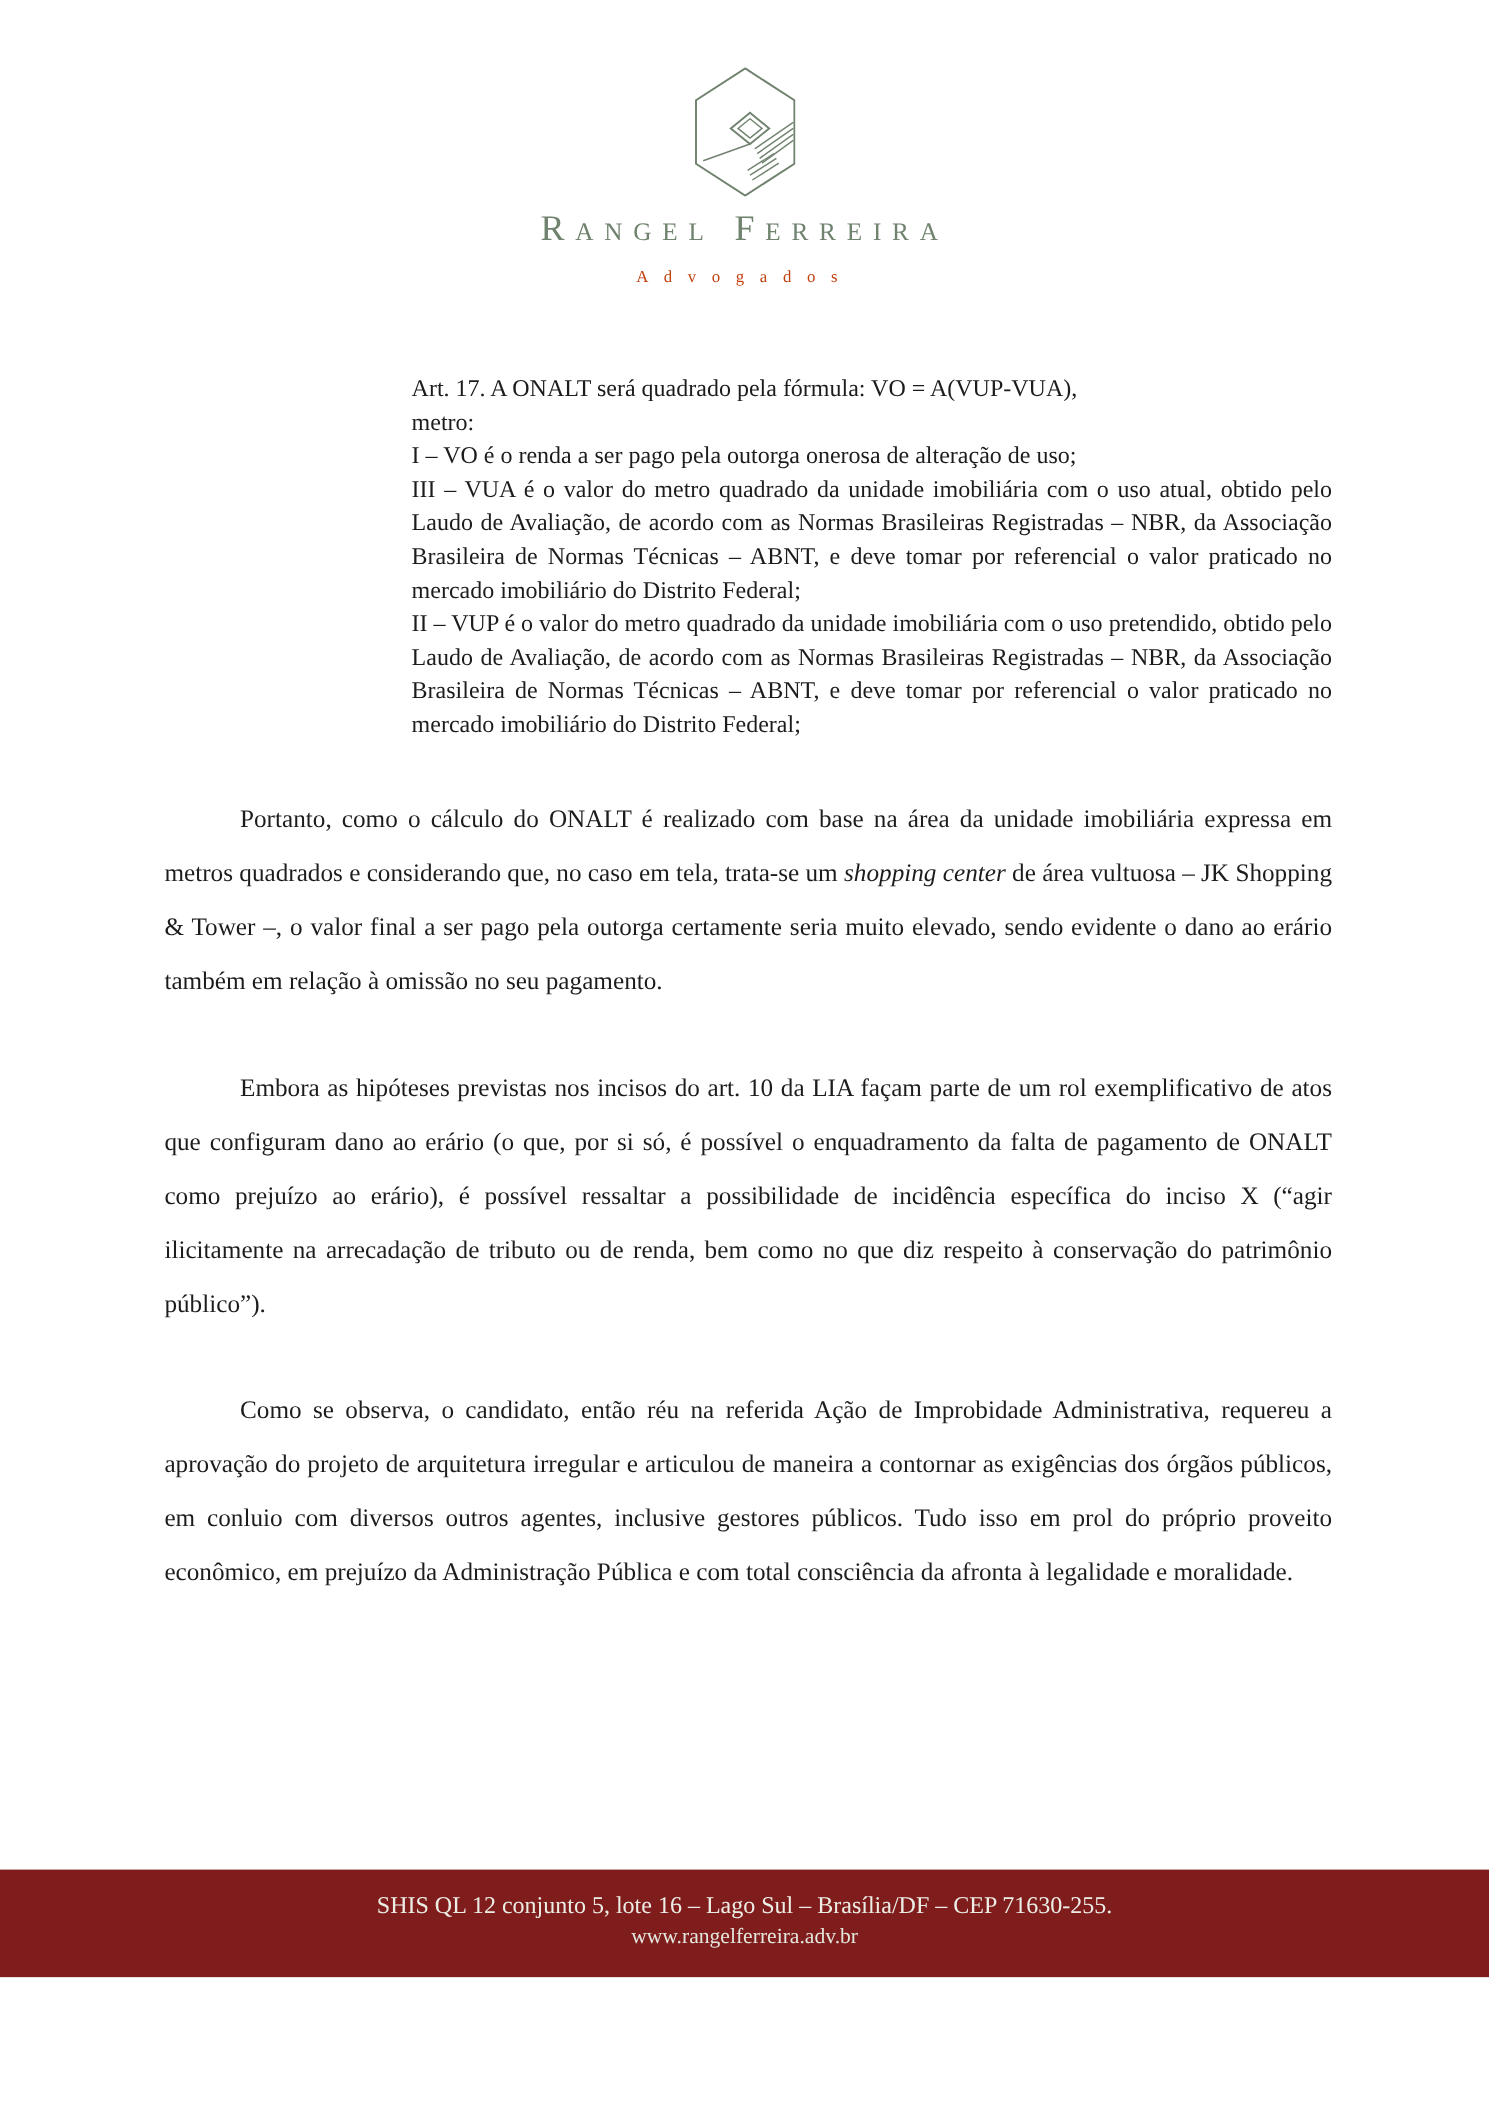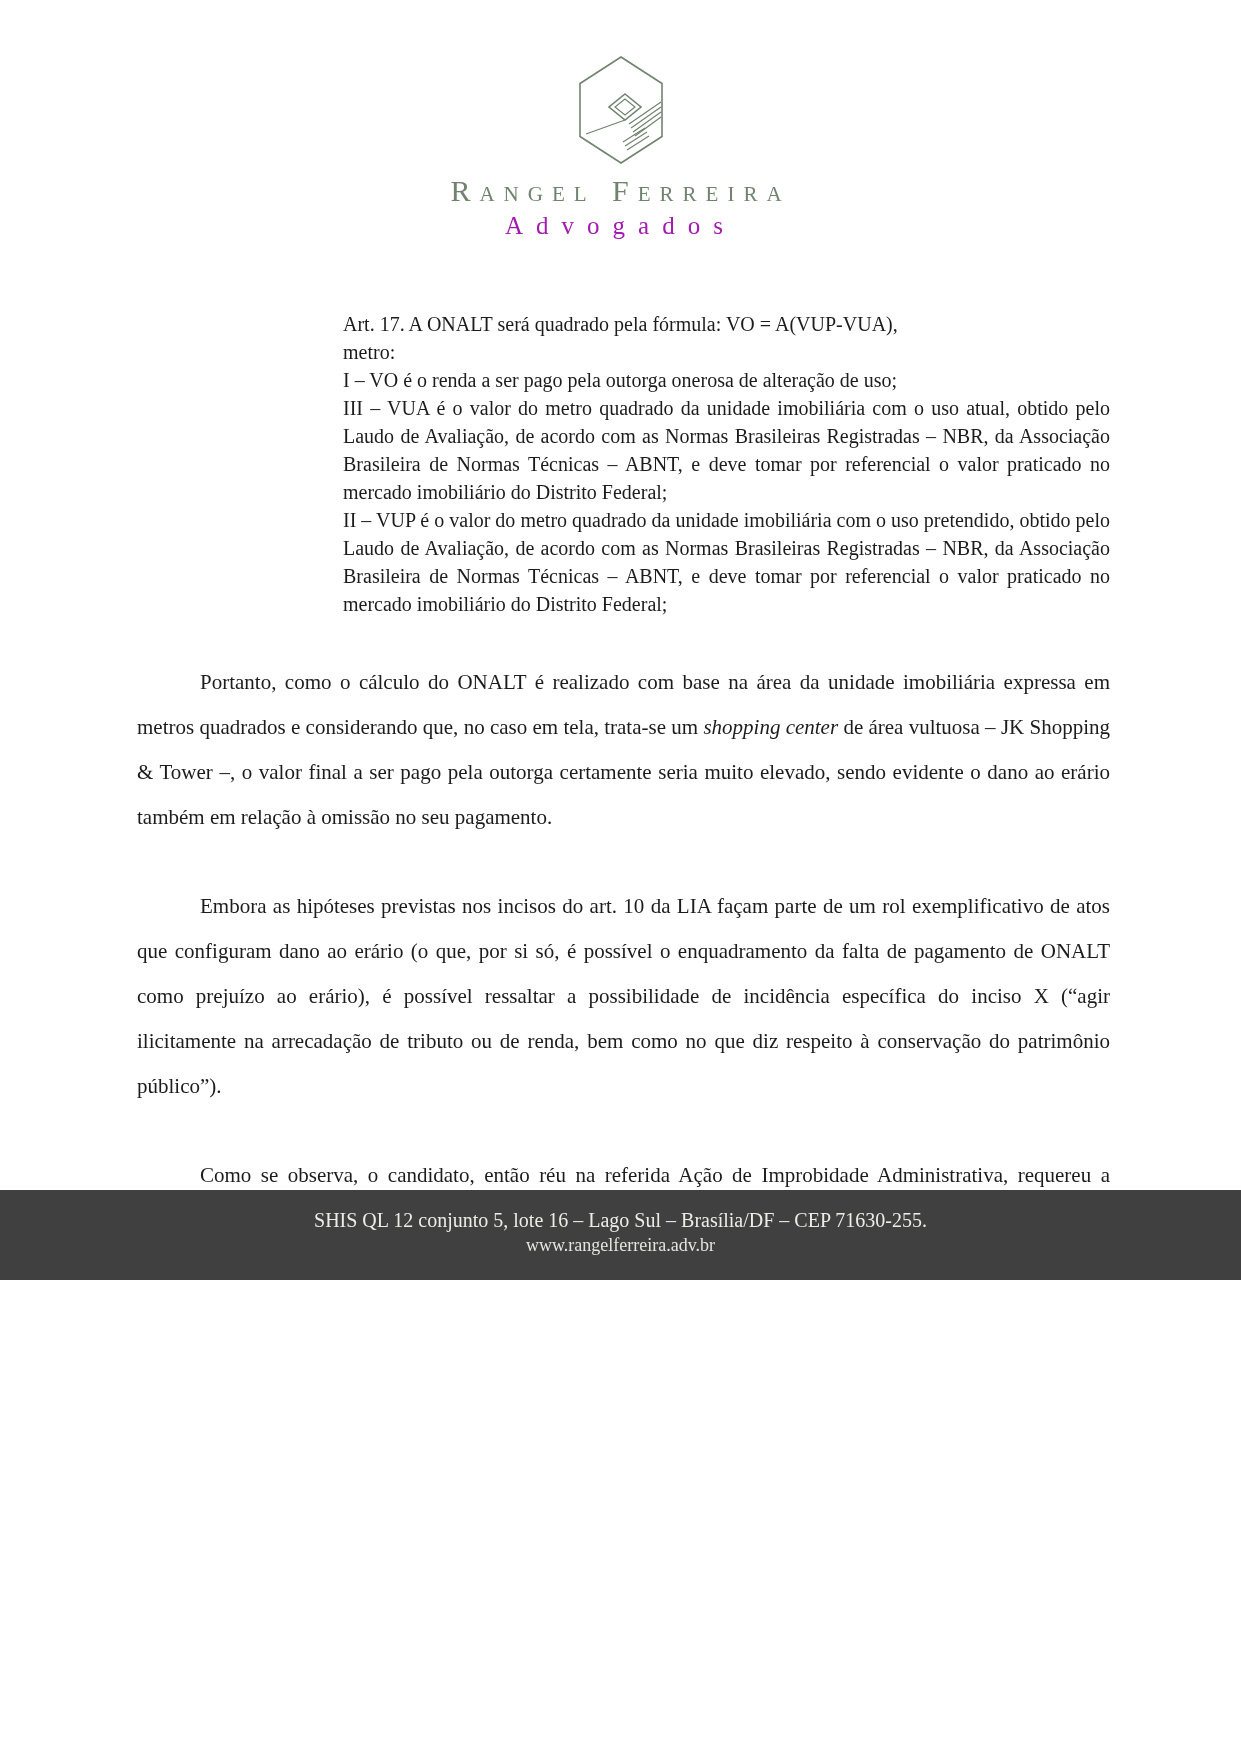--- a/index.html
+++ b/index.html
@@ -1,40 +1,40 @@
 <!DOCTYPE html>
 <html lang="pt-BR"><head>
 <meta charset="utf-8">
 <style>
   html,body{margin:0;padding:0;background:#ffffff;}
   .page{
     position:relative;
     width:1241px;
-    height:1280px;
+    height:1648px;
     background:#ffffff;
     font-family:"Liberation Serif", serif;
     color:#1c1c1c;
     overflow:hidden;
   }
   
   .logo-block{ padding-top:56px; text-align:center; }
   .logo-mark{ display:block; margin:0 auto; }
   .firm-name{
     margin-top:10px;
     font-variant:small-caps;
     font-size:30px;
     letter-spacing:9px;
     color:#70836f;
     font-weight:400;
   }
   .firm-subtitle{
-    margin-top:4px;
-    font-size:25px;
+    margin-top:16px;
+    font-size:14px;
     letter-spacing:13px;
-    color:#a21caf;
+    color:#c2410c;
   }
   
   .content{ padding:0 131px 0 137px; }
   .blockquote{
     margin:70px 0 0 206px;
     font-size:20px;
     line-height:28px;
     text-align:justify;
   }
   .bq-line{ text-align:justify; }
@@ -46,21 +46,21 @@
     text-indent:63px;
   }
   .para:first-of-type{ margin-top:42px; }
   b{ font-weight:400; }
   i{ font-style:italic; }
   
   .footer{
     position:absolute;
     left:0; right:0; bottom:0;
     height:90px;
-    background:#404040;
+    background:#7f1d1d;
     text-align:center;
     box-sizing:border-box;
     padding-top:17px;
   }
   .footer-address{
     color:#eceee6;
     font-size:20px;
     line-height:26px;
   }
   .footer-website{

